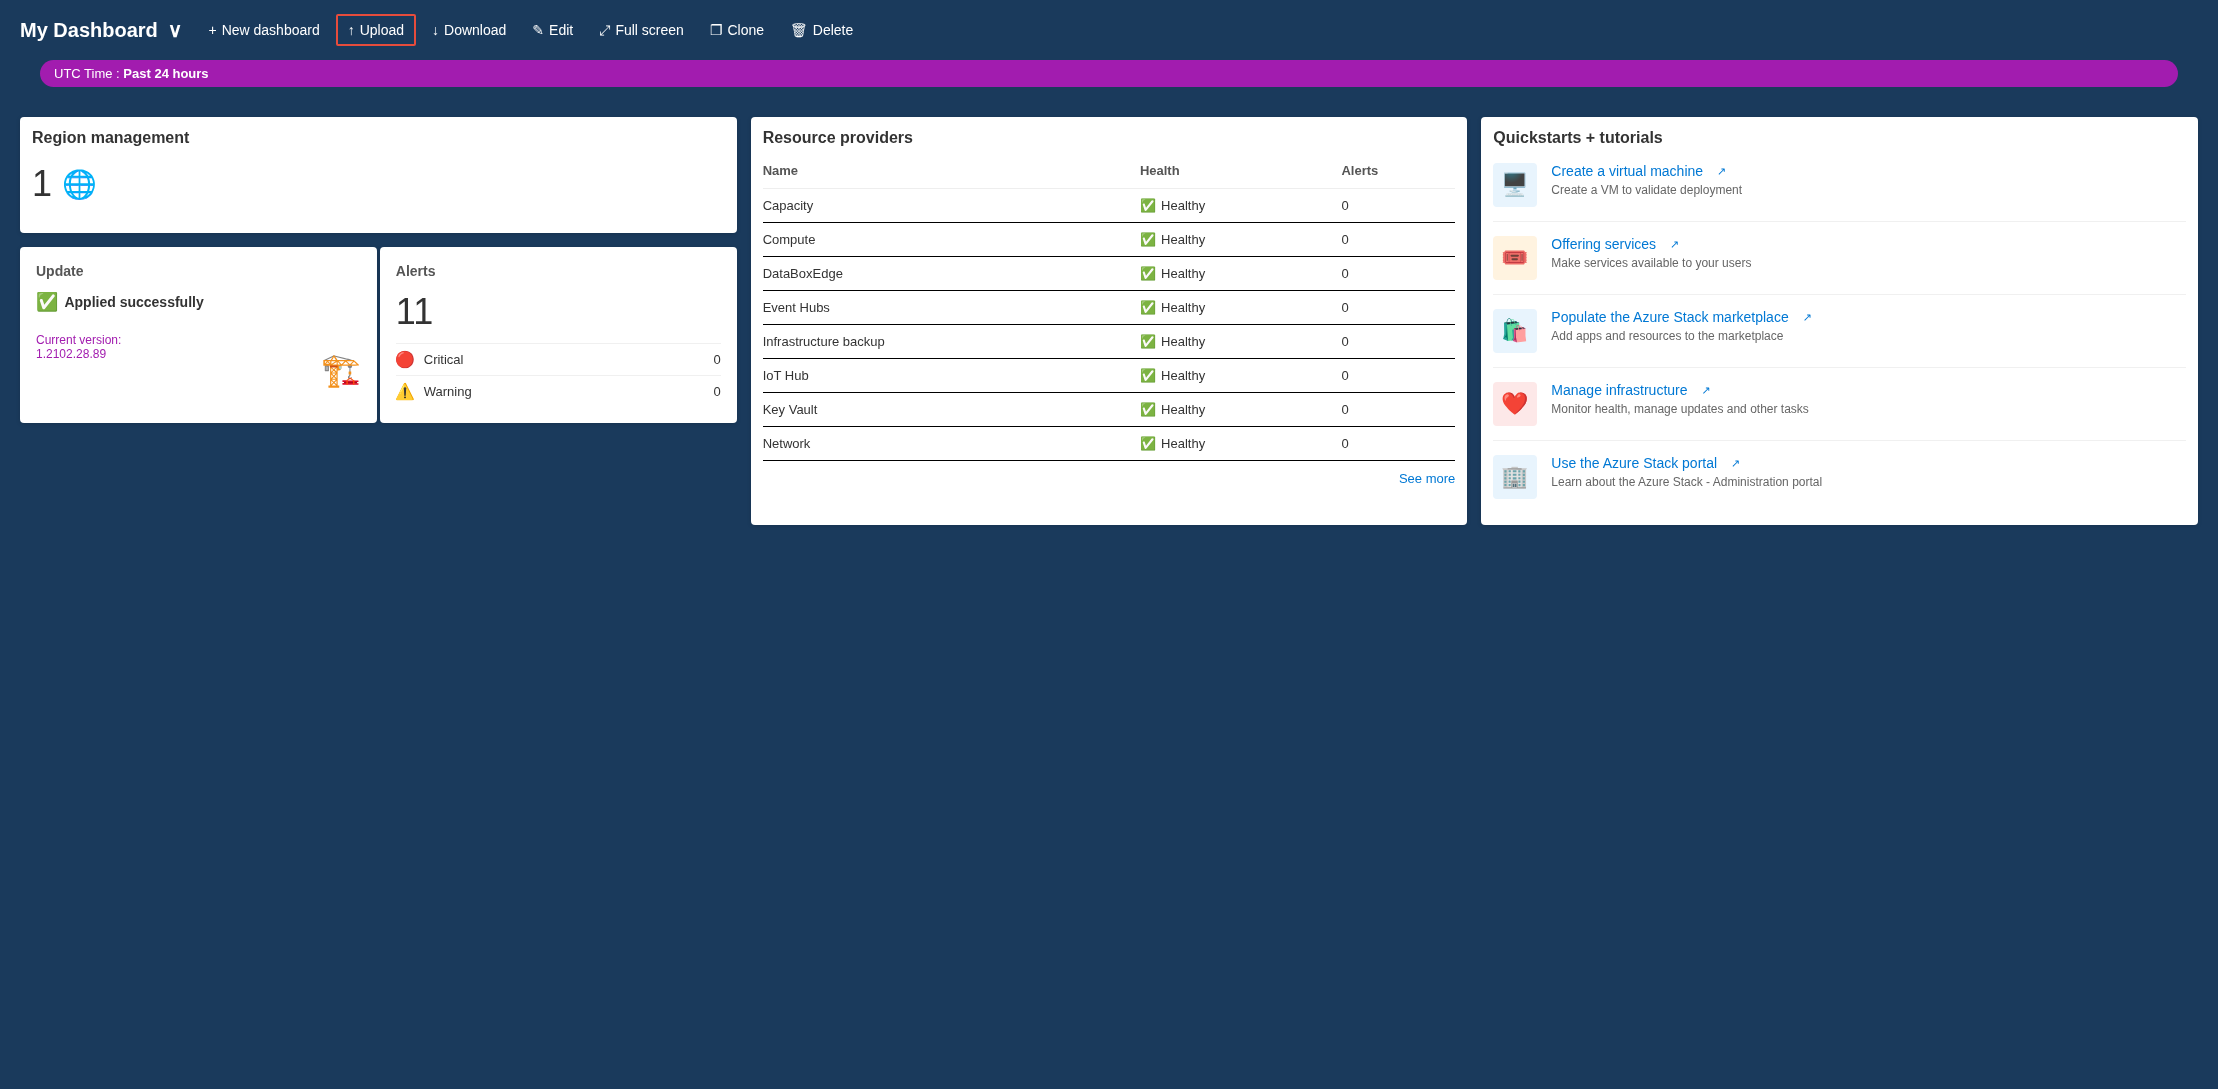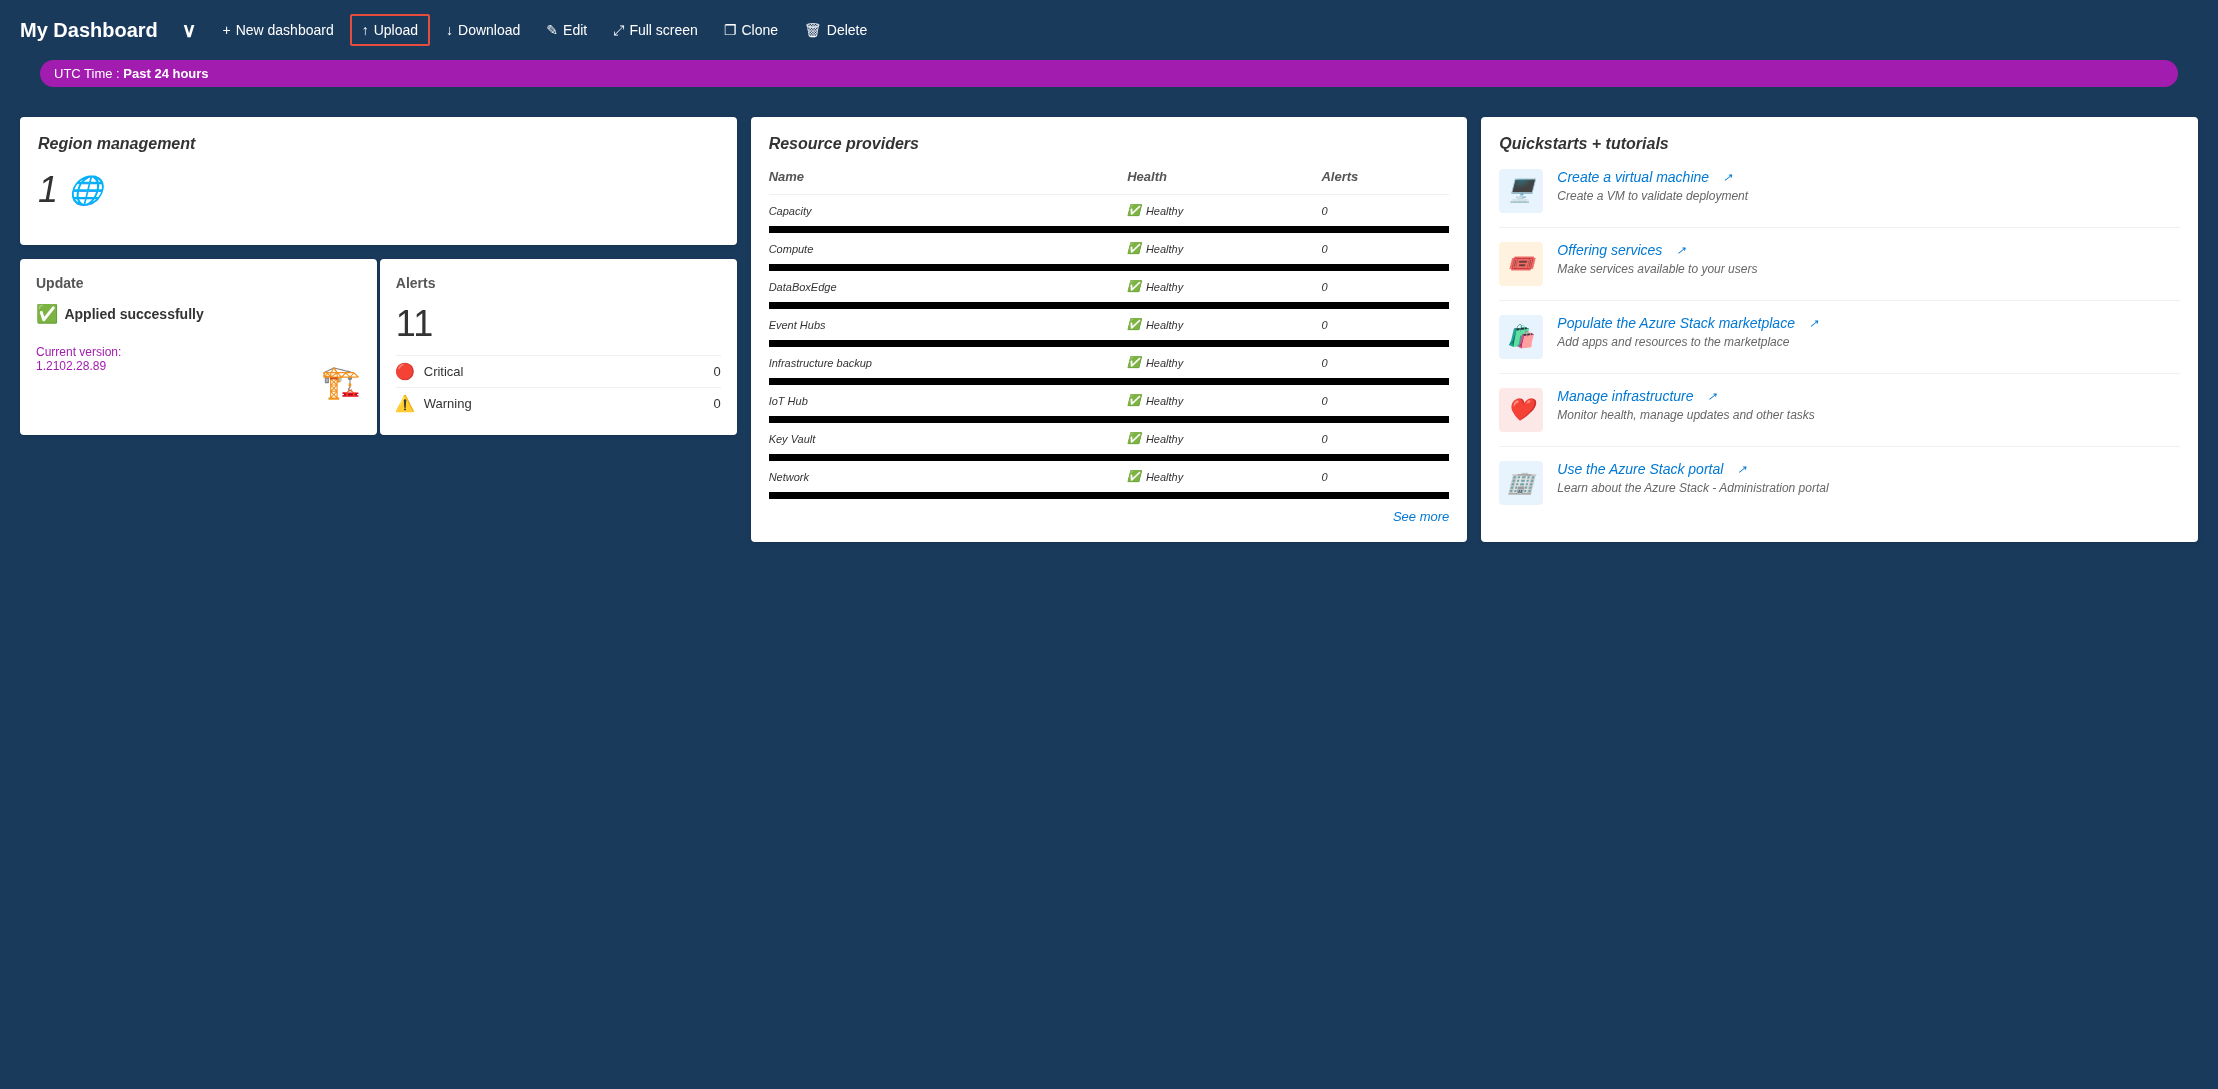--- a/index.html
+++ b/index.html
@@ -17,21 +17,21 @@
       height: 60px;
       gap: 6px;
       flex-wrap: wrap;
     }
     .top-bar-title {
       color: white;
       font-size: 20px;
       font-weight: 600;
       display: flex;
       align-items: center;
-      gap: 24px;
+      gap: 10px;
       margin-right: 10px;
     }
     .top-bar-btn {
       color: white;
       background: none;
       border: none;
       cursor: pointer;
       display: flex;
       align-items: center;
       gap: 5px;
@@ -55,23 +55,22 @@
     .time-badge strong { font-weight: 700; }
     .main-content {
       padding: 10px 20px 20px 20px;
       display: grid;
       grid-template-columns: 1fr 1fr 1fr;
       gap: 14px;
     }
     .card {
       background: white;
       border-radius: 4px;
-      padding: 18px;
+      padding: 12px;
       box-shadow: 0 1px 4px rgba(0,0,0,0.15);
-      font-style: italic;
     }
     .card-title {
       font-size: 16px;
       font-weight: 600;
       color: #333;
       margin-bottom: 16px;
     }
     .region-count {
       display: flex;
       align-items: center;
@@ -165,23 +164,23 @@
     .rp-table th {
       text-align: left;
       font-weight: 600;
       font-size: 13px;
       color: #555;
       padding-bottom: 10px;
       border-bottom: 1px solid #eee;
     }
     .rp-table td {
       padding: 9px 0;
-      font-size: 11px;
-      color: #333;
-      border-bottom: 7px solid #000000;
+      font-size: 13px;
+      color: #333;
+      border-bottom: 1px solid #000000;
     }
     .health-badge {
       display: flex;
       align-items: center;
       gap: 5px;
     }
     .health-check { color: #00b050; }
     .see-more {
       color: #0078d4;
       font-size: 13px;

